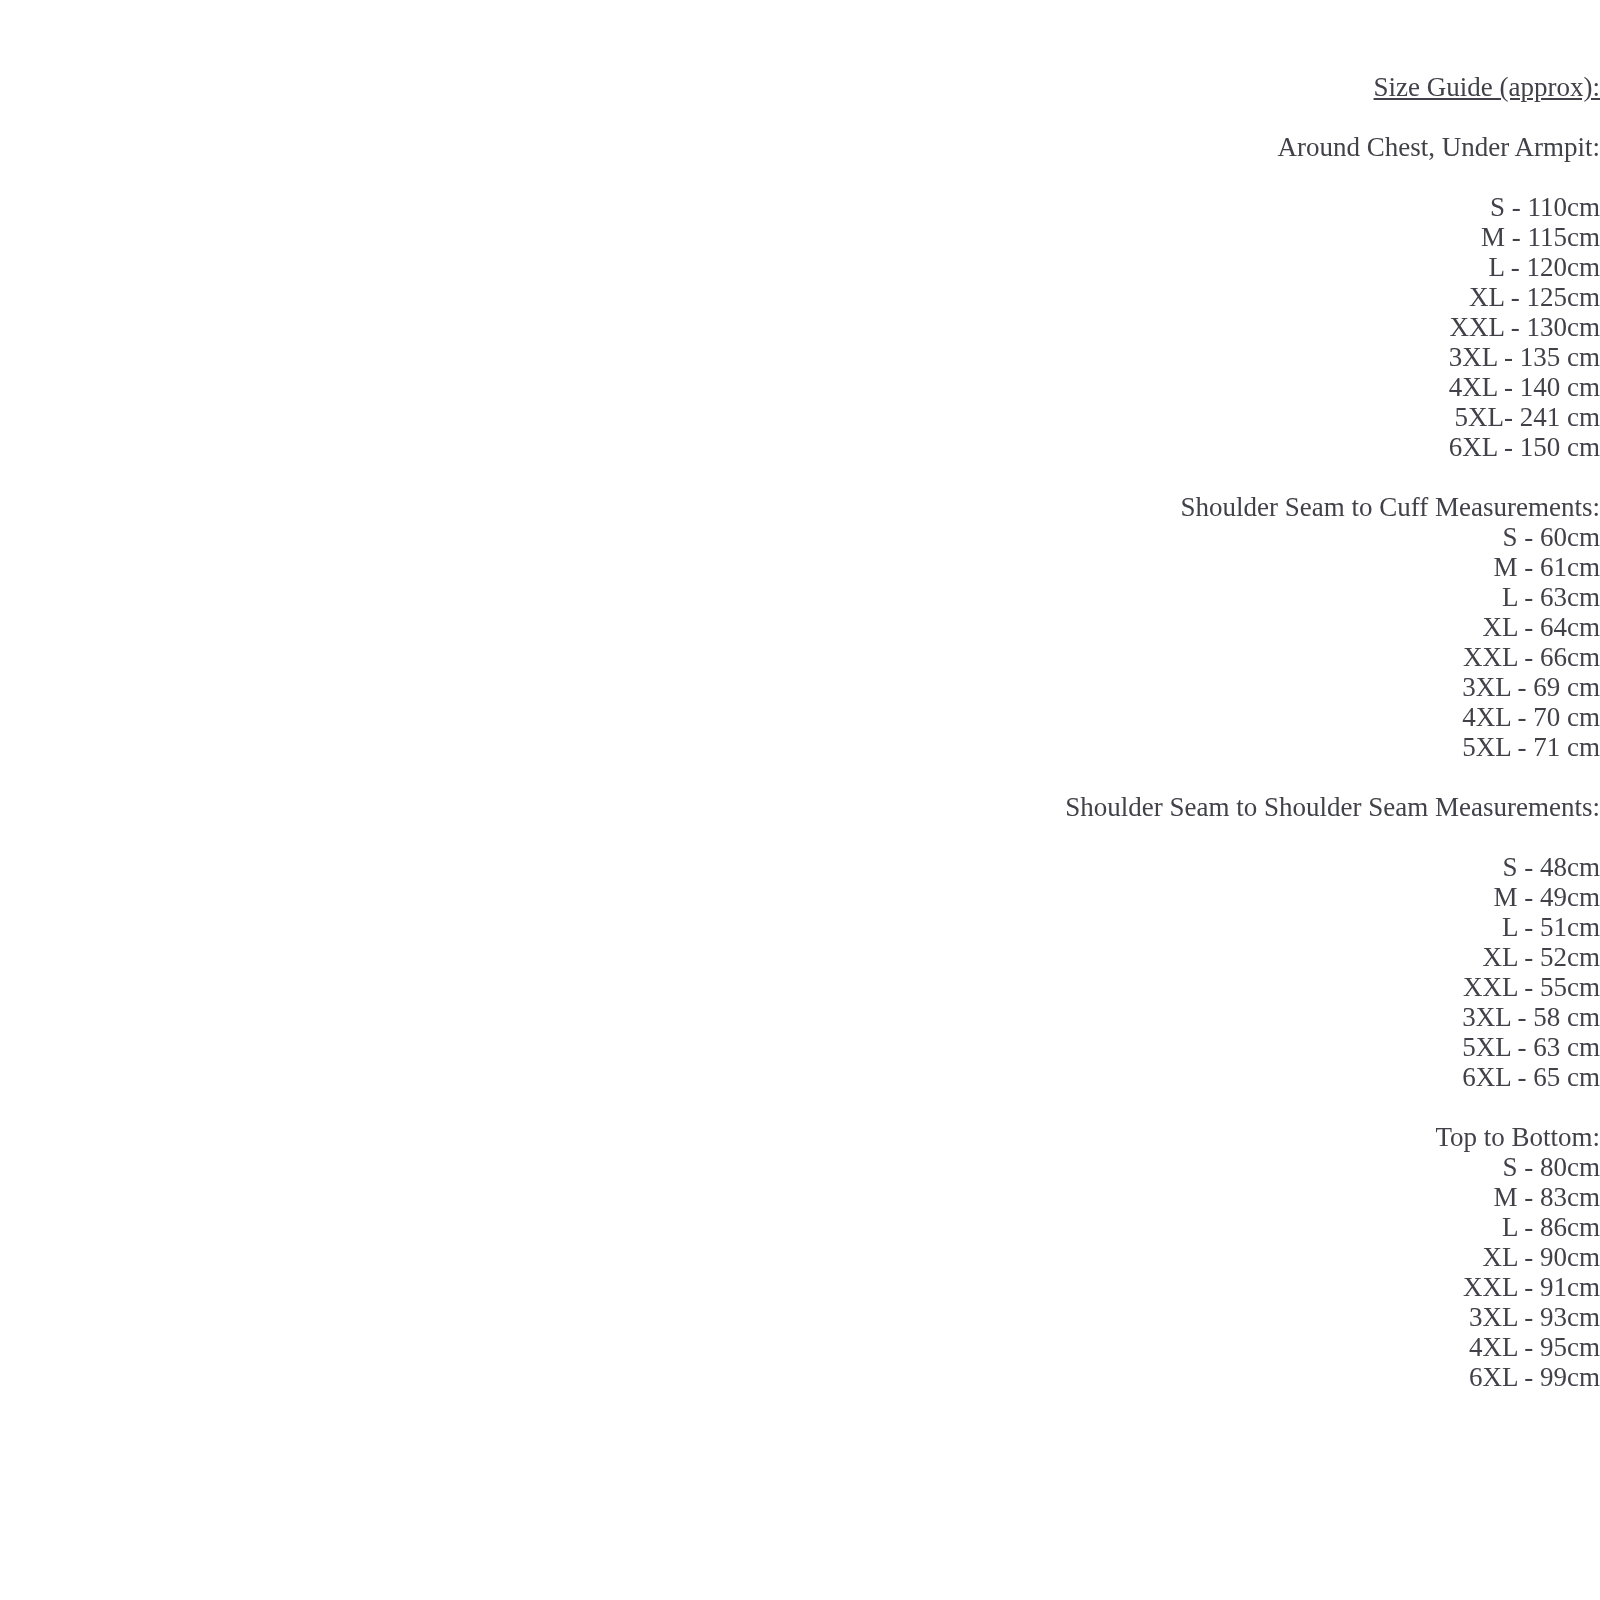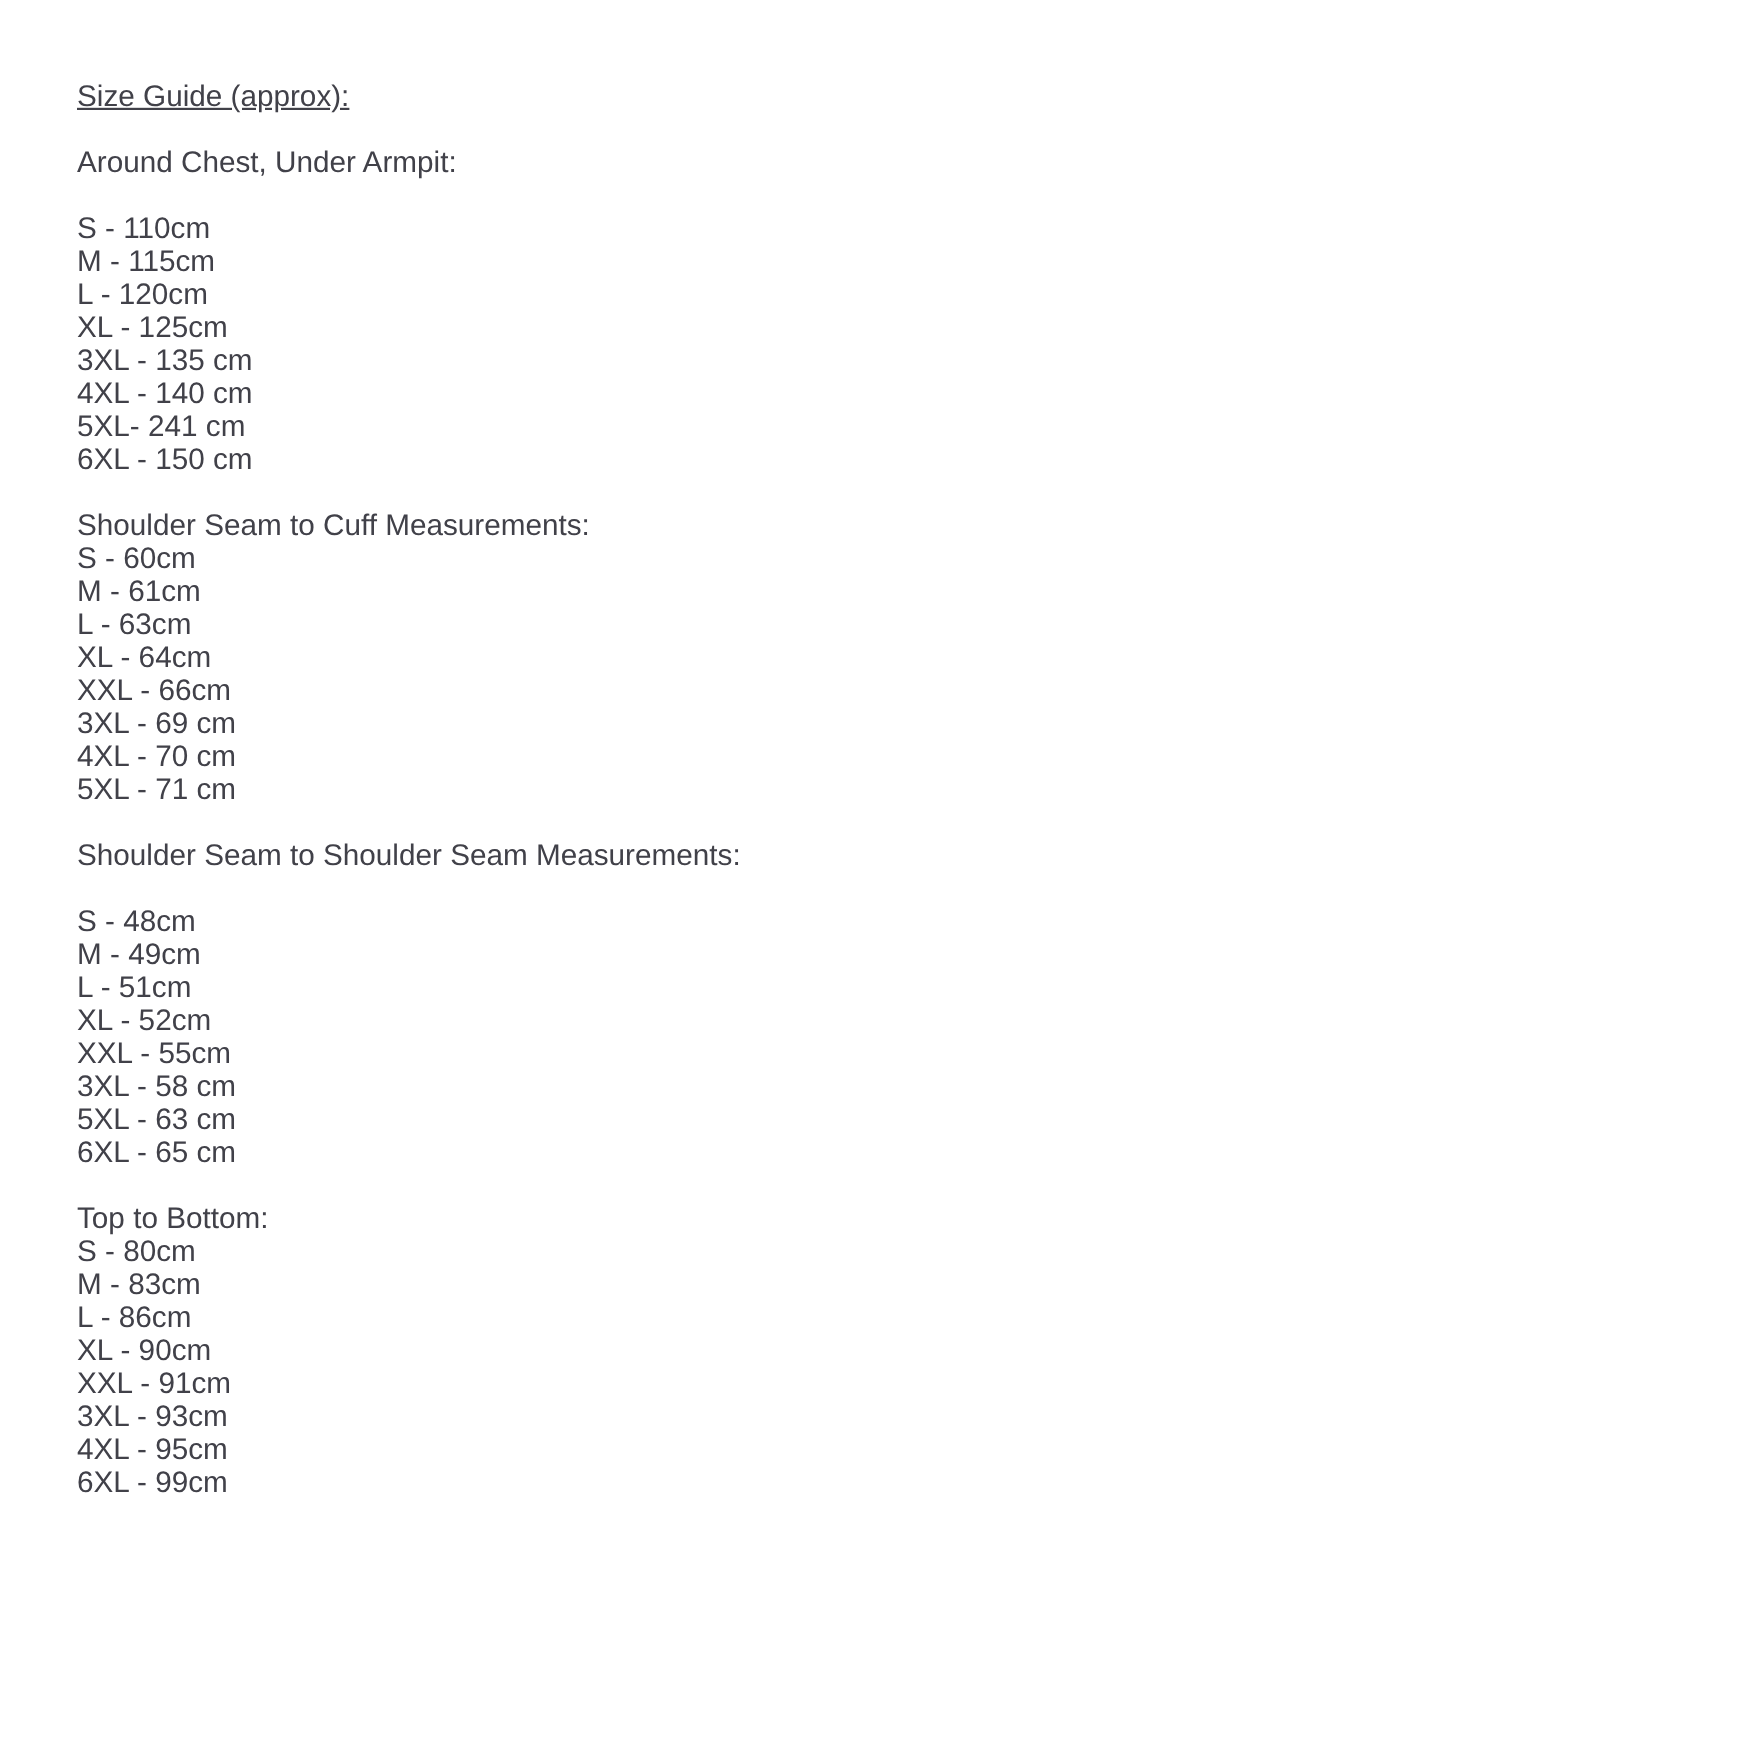--- a/index.html
+++ b/index.html
@@ -10,22 +10,22 @@
   body {
     width: 1600px;
     height: 1600px;
     overflow: hidden;
   }
   .content {
     box-sizing: border-box;
     width: 1600px;
     padding-top: 72px;
     padding-left: 70px; 
-    text-align: left;
-    font-family: Liberation Sans, sans-serif;
+    text-align: right;
+    font-family: Liberation Serif, serif;
     font-size: 27px;
     line-height: 30px;
     color: var(--text-color, #414149);
   }
   .line {
     height: 30px;
     white-space: pre;
   }
   .title {
     text-decoration: underline;
@@ -40,20 +40,21 @@
 <div class="content">
   <div class="line title">Size Guide (approx):</div>
   <div>
       <div class="line spacer"></div>
       <div class="line heading">Around Chest, Under Armpit:</div>
       <div class="line spacer"></div>
       <div class="line row">S - 110cm</div>
       <div class="line row">M - 115cm</div>
       <div class="line row">L - 120cm</div>
       <div class="line row">XL - 125cm</div>
+      <div class="line row">XXL - 130cm</div>
       <div class="line row">3XL - 135 cm</div>
       <div class="line row">4XL - 140 cm</div>
       <div class="line row">5XL- 241 cm</div>
       <div class="line row">6XL - 150 cm</div>
       <div class="line spacer"></div>
       <div class="line heading">Shoulder Seam to Cuff Measurements:</div>
       <div class="line row">S - 60cm</div>
       <div class="line row">M - 61cm</div>
       <div class="line row">L - 63cm</div>
       <div class="line row">XL - 64cm</div>

